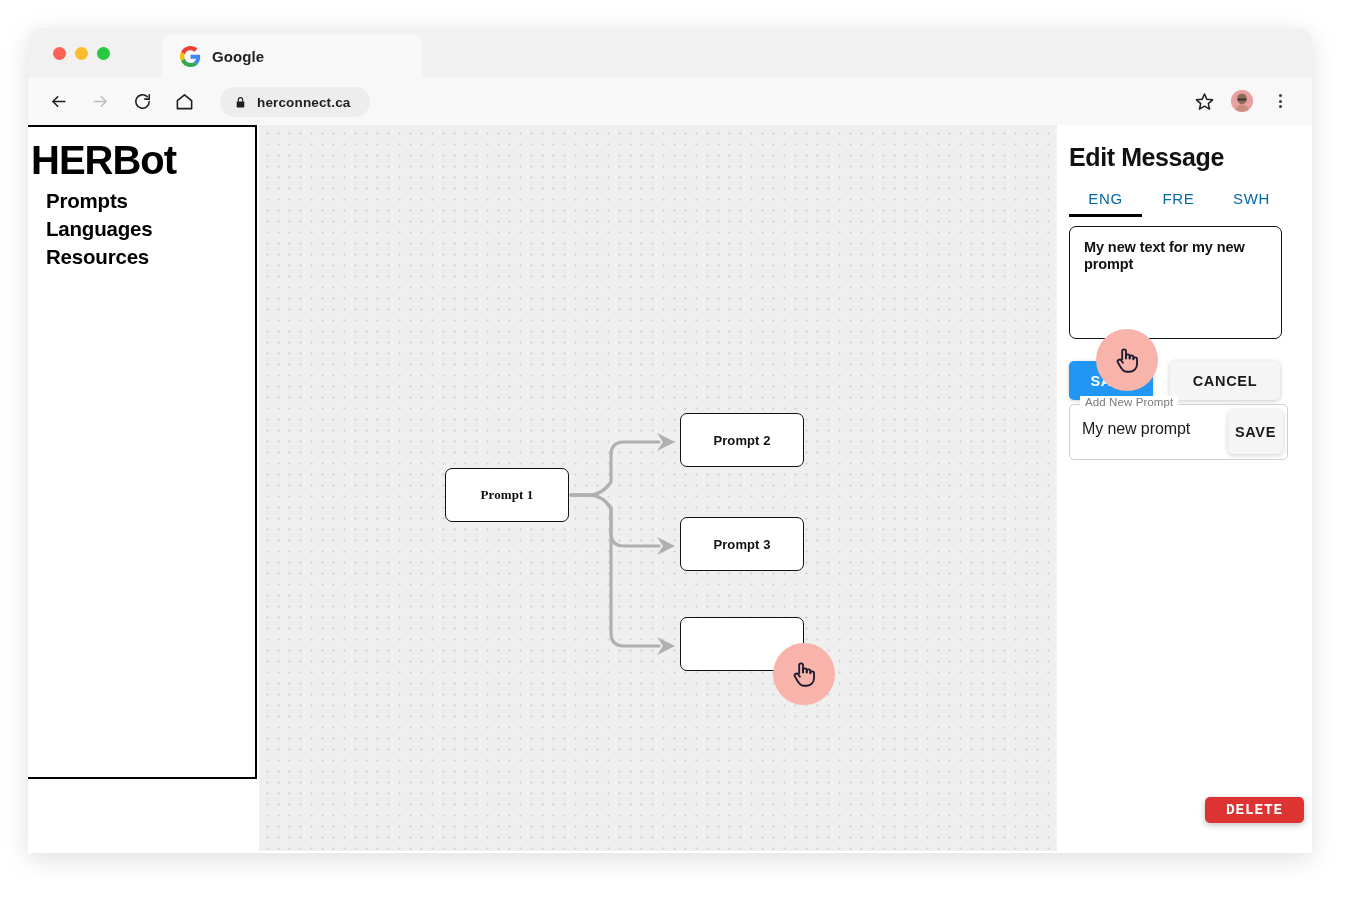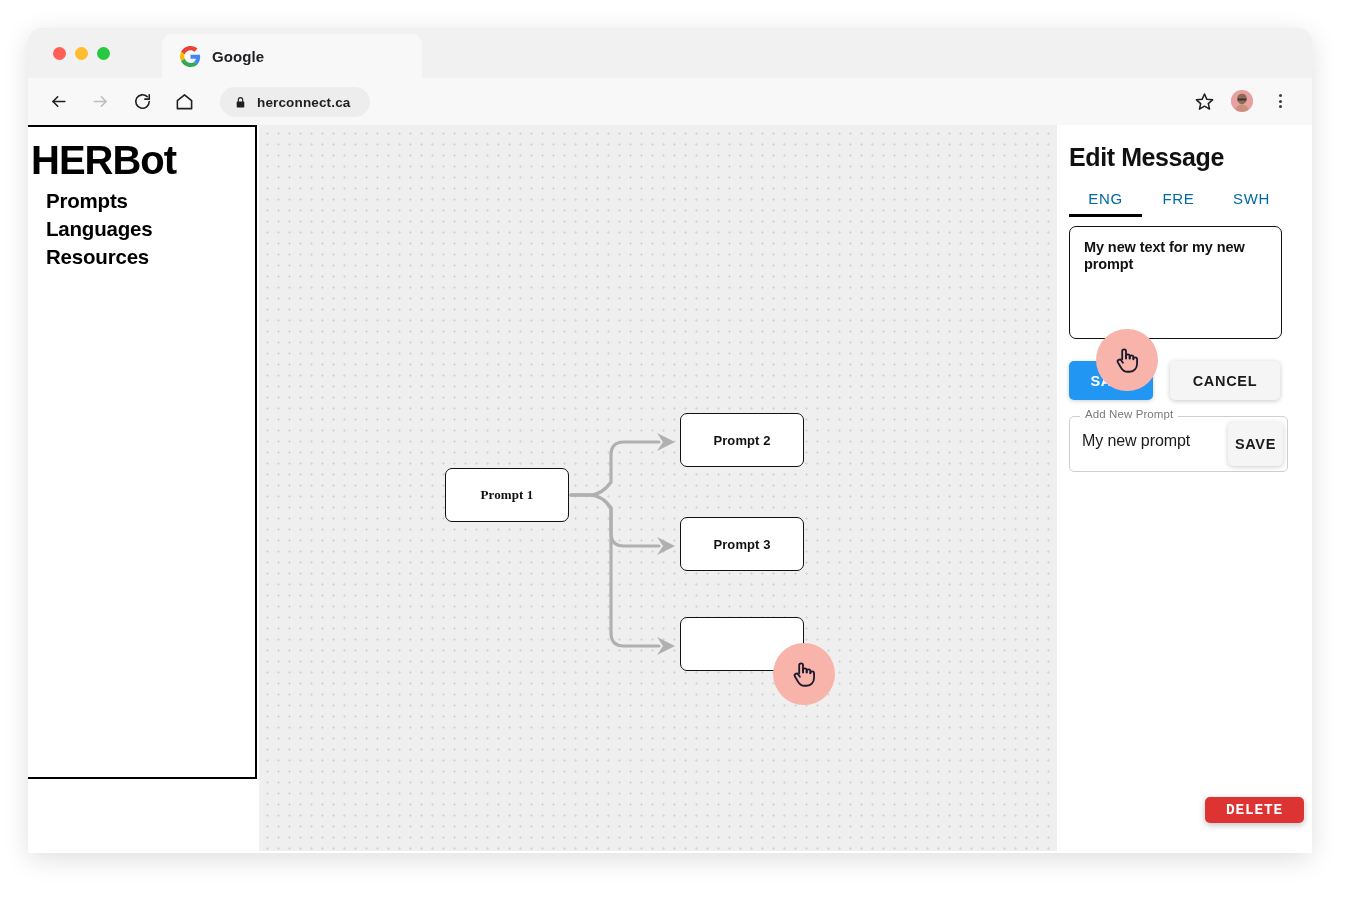--- a/index.html
+++ b/index.html
@@ -195,21 +195,21 @@
   }
 
   .options-title {
     margin-top: 27px;
     font-size: 24px; font-weight: 700; color: #111;
     letter-spacing: -.4px;
   }
 
   .tf-wrap {
     position: relative;
-    margin-top: 16px;
+    margin-top: 4px;
     width: 219px; height: 56px;
   }
   .tf-outline {
     position: absolute; inset: 0;
     border: 1.2px solid #cfcfcf;
     border-radius: 5px;
   }
   .tf-legend {
     position: absolute; left: 11px; top: -8px;
     background: #fff; padding: 0 5px;

